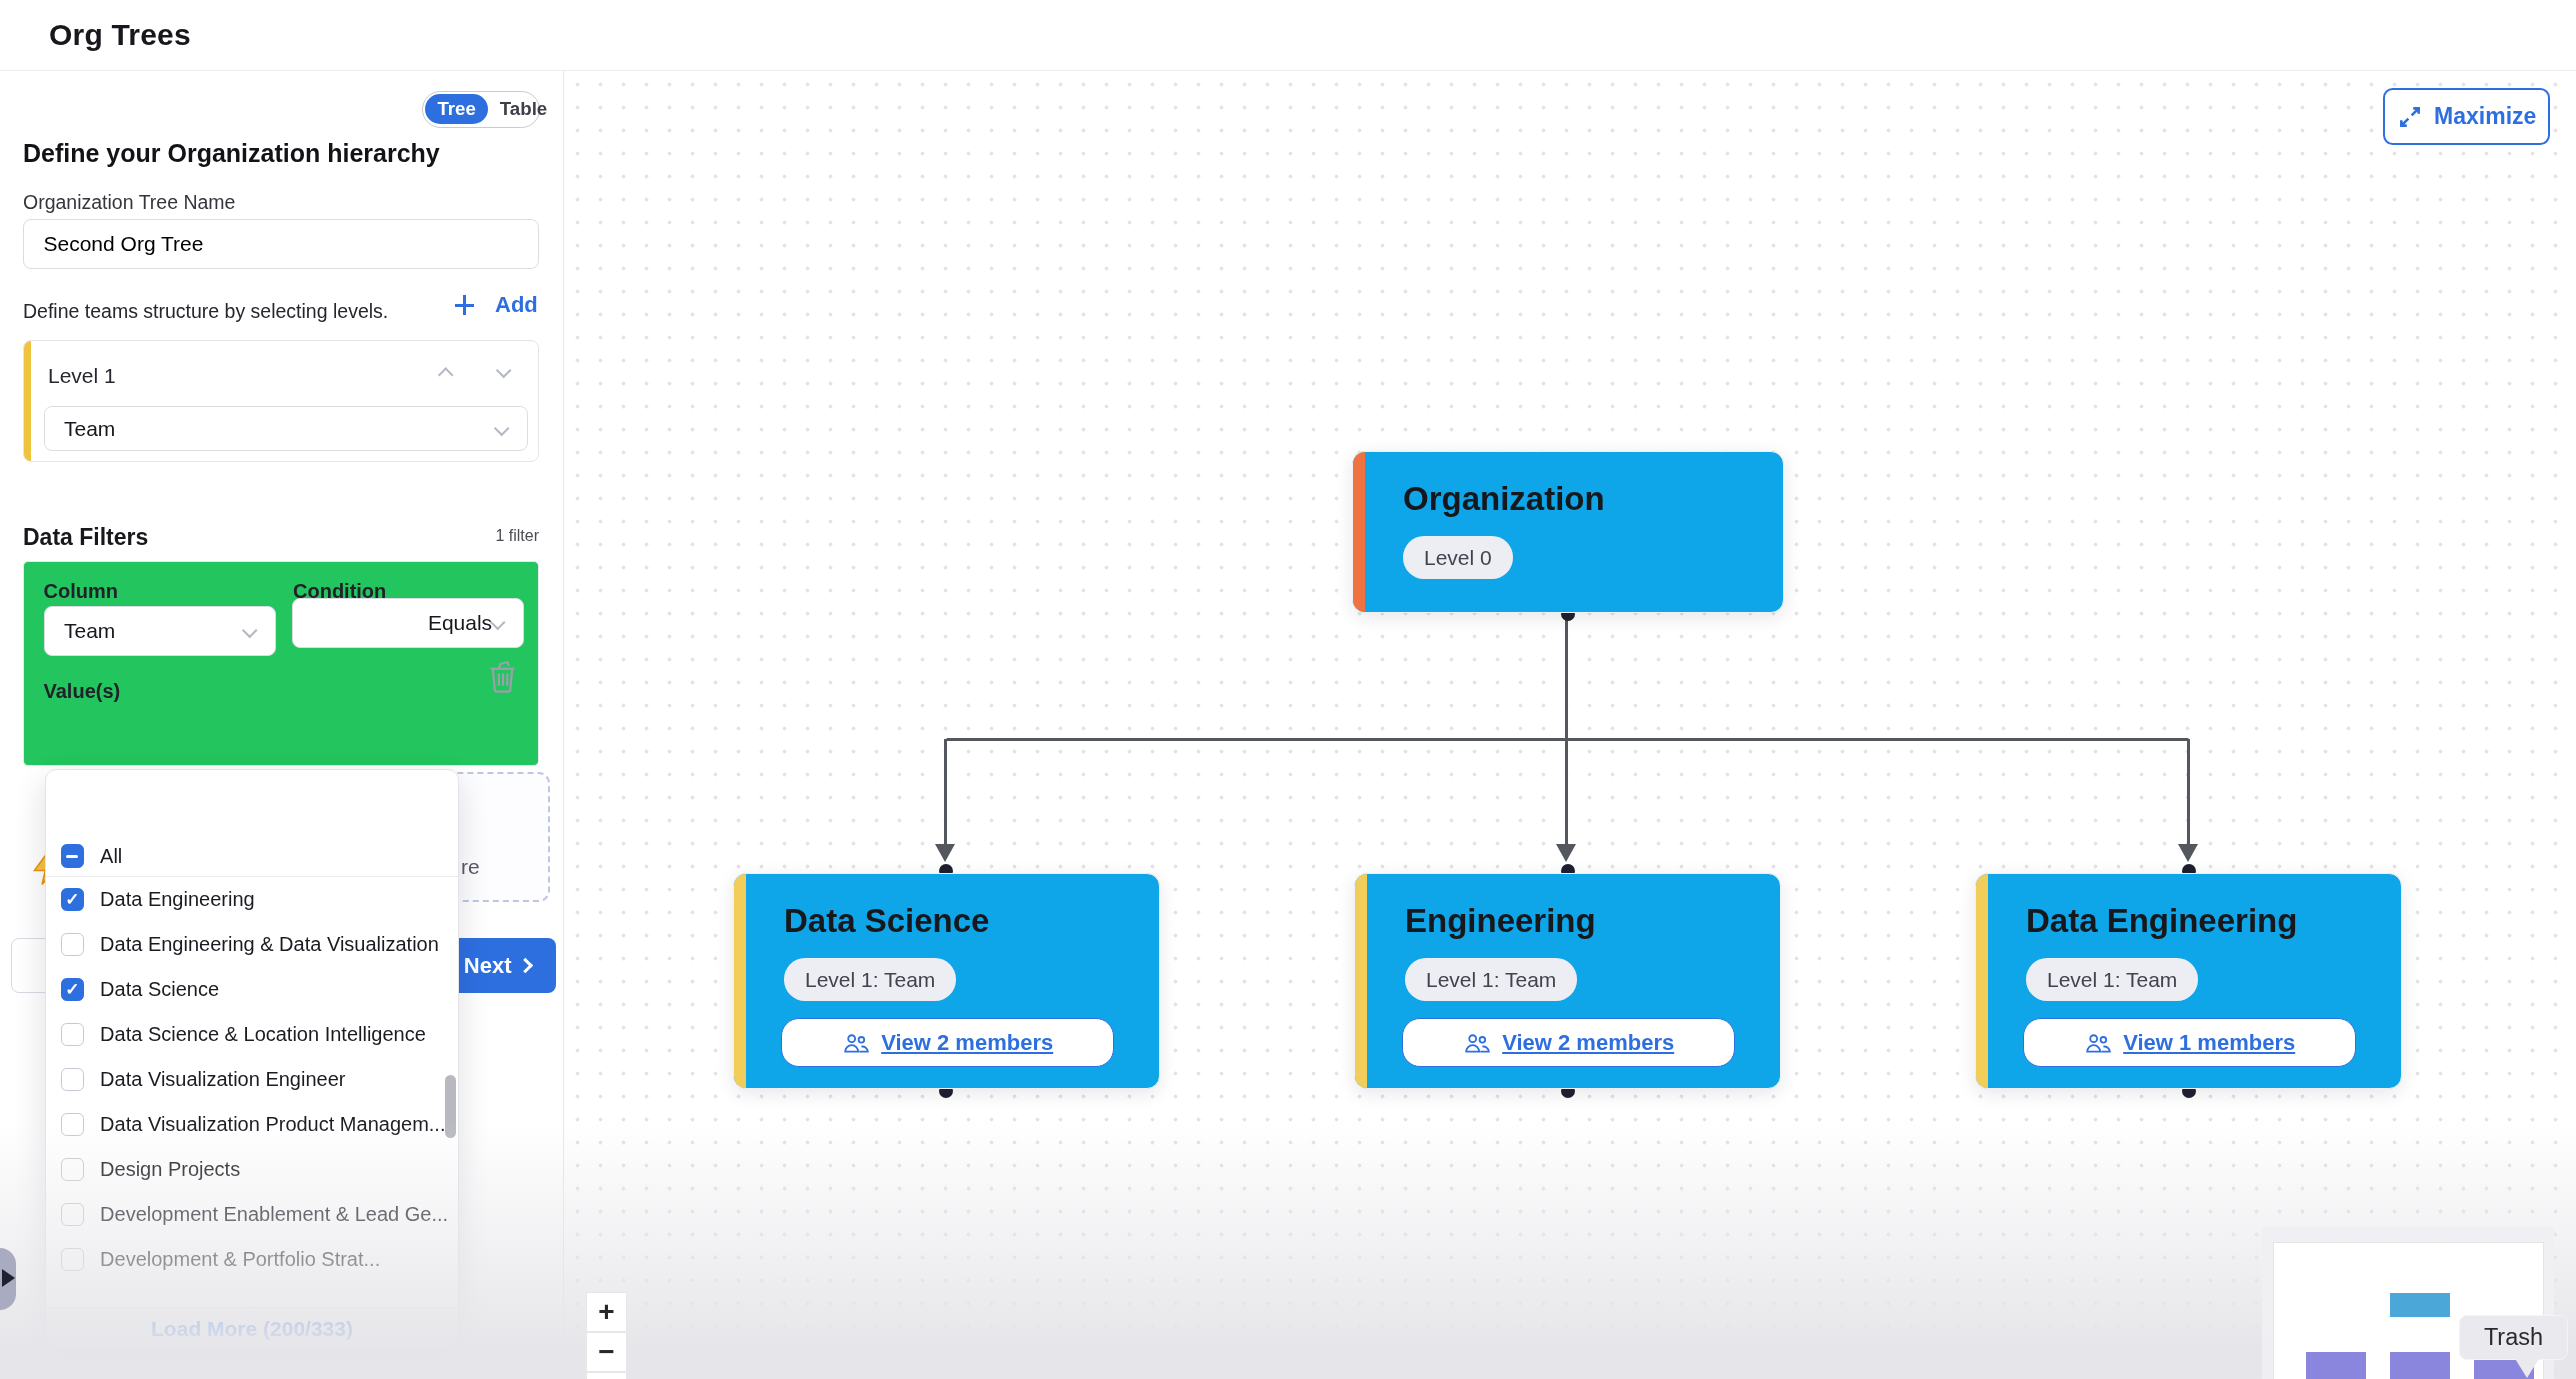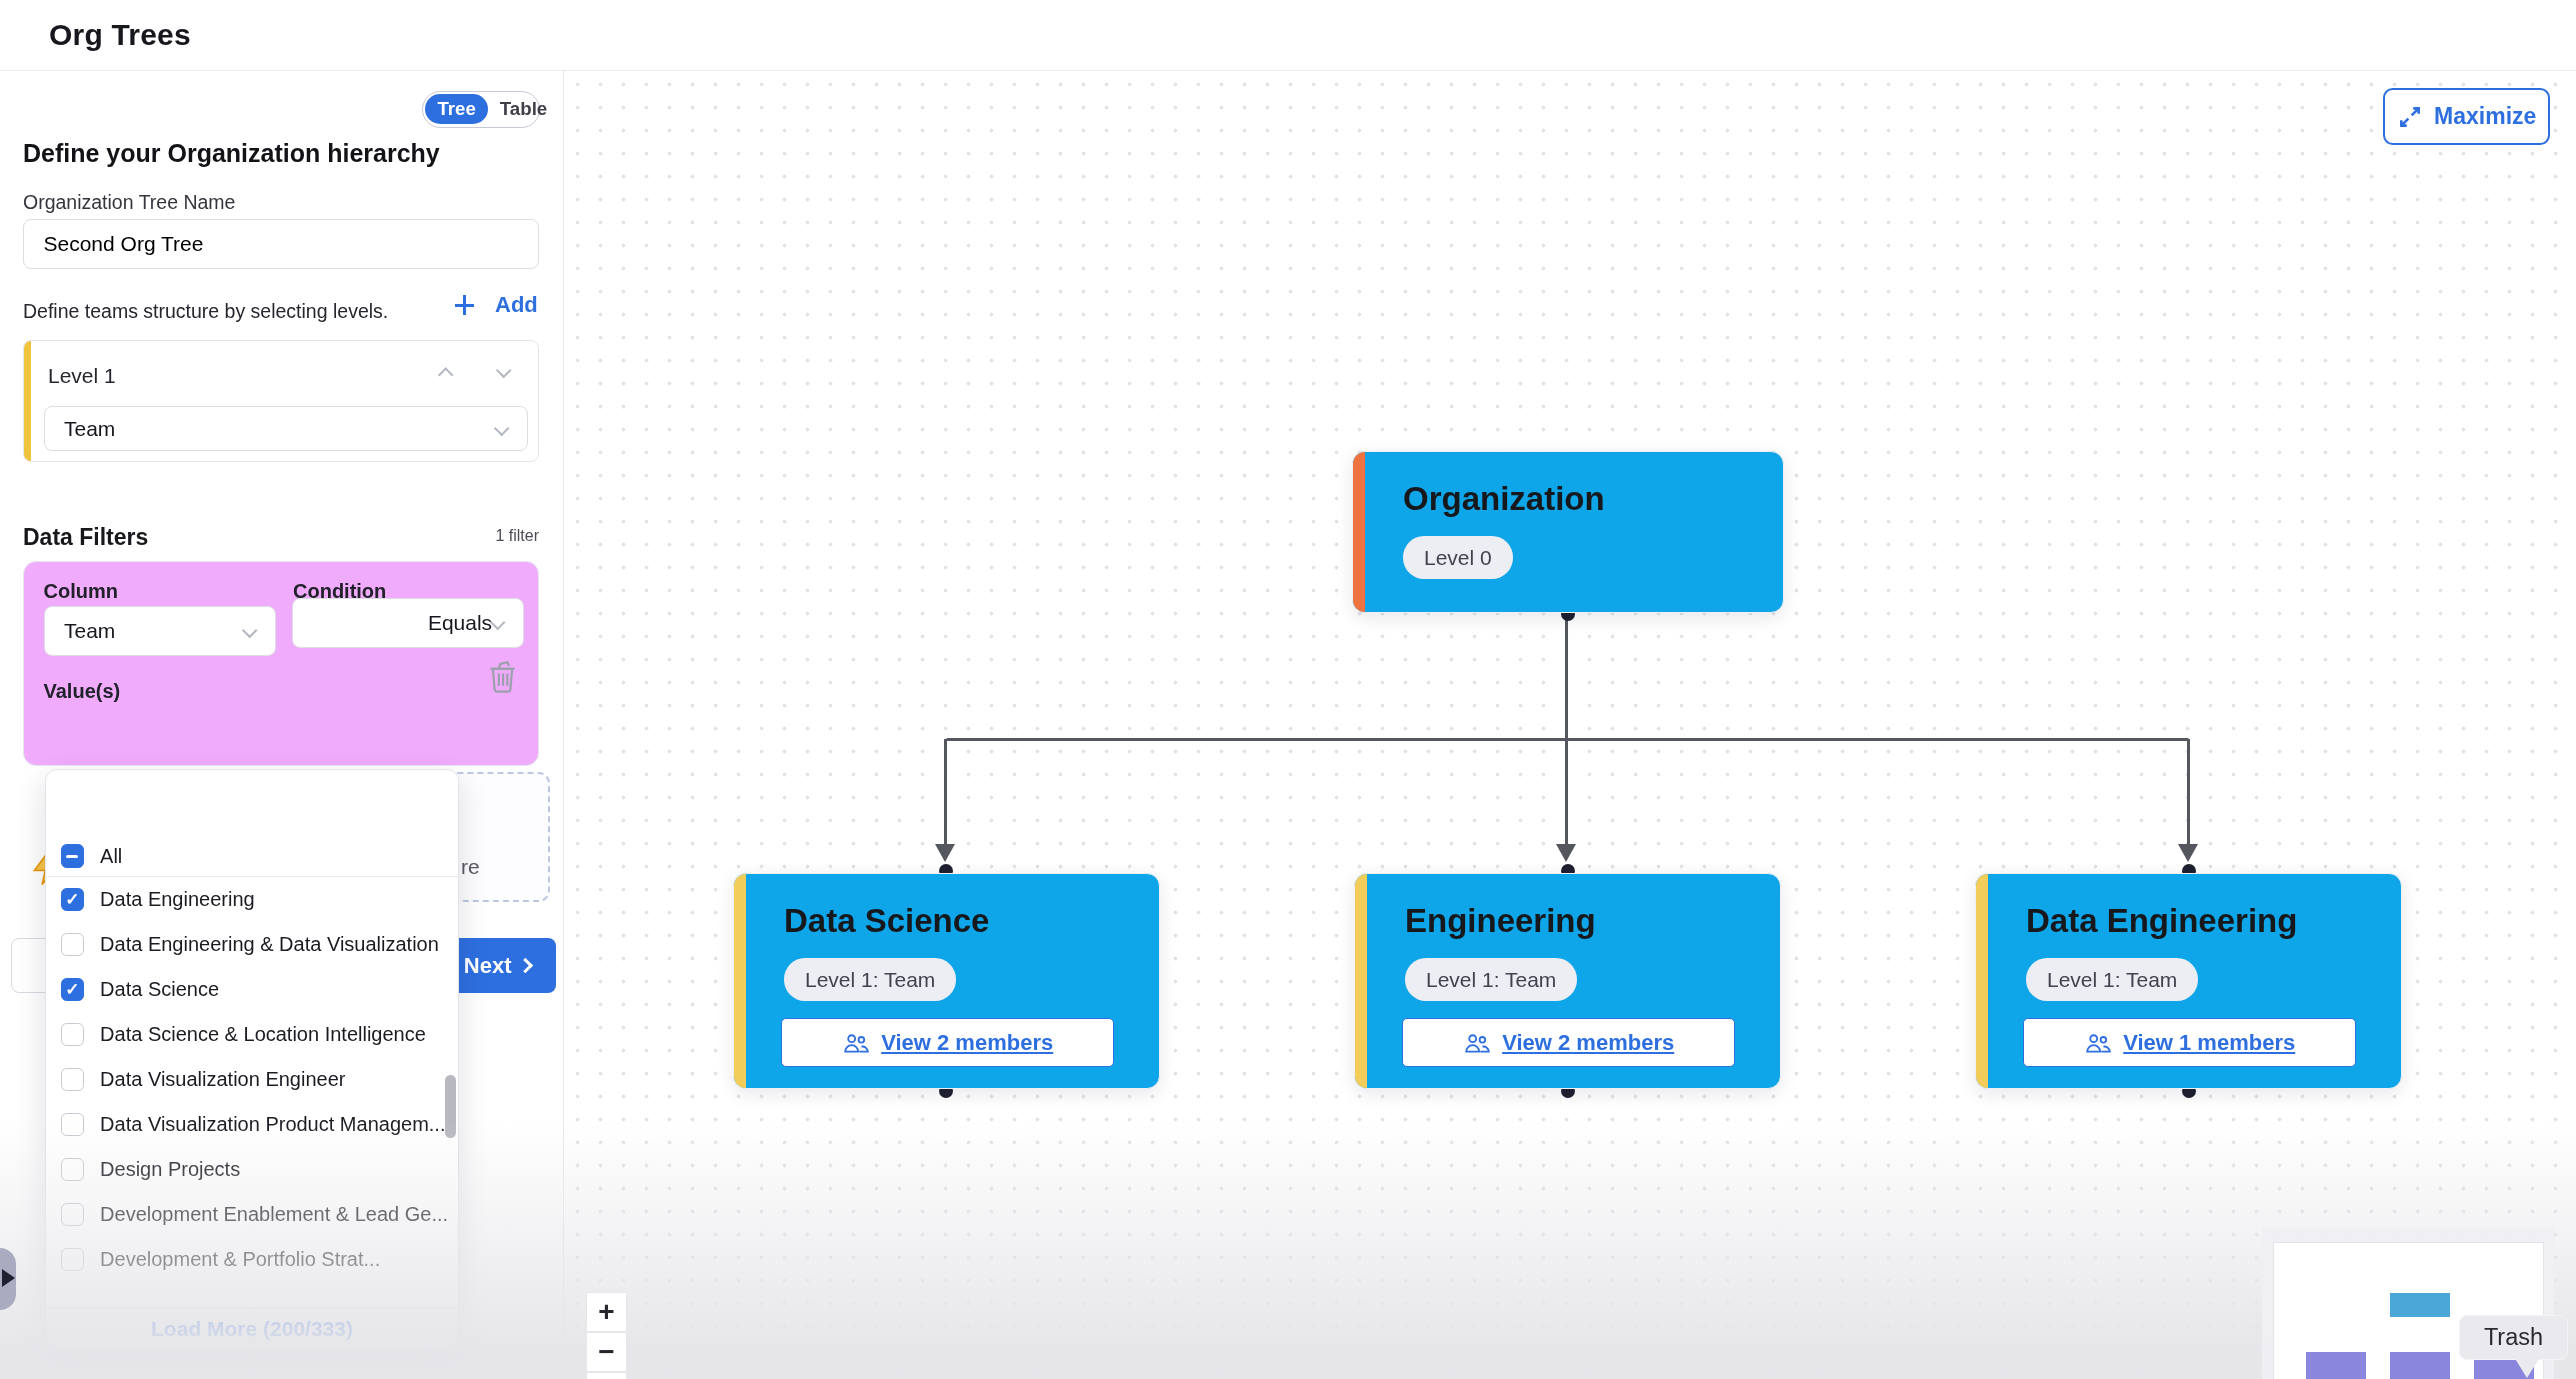--- a/index.html
+++ b/index.html
@@ -44,21 +44,21 @@
   .chev.down{transform:rotate(45deg);}
   .chev.up{transform:rotate(-135deg);}
   .level-card .chev-up{position:absolute;left:416px;top:28px;}
   .level-card .chev-dn{position:absolute;left:474px;top:24px;}
 
   .sel{border:1.6px solid #dcdce3;border-radius:8px;background:#fff;display:flex;align-items:center;font-size:21px;color:#17171e;padding:0 19.5px;justify-content:space-between;}
   .level-sel{position:absolute;left:19.5px;top:65px;width:484px;height:45px;}
 
   .filters-title{left:23px;top:453px;font-size:23px;font-weight:700;color:#17171c;}
   .filters-count{left:0;top:456px;width:539px;text-align:right;font-size:16px;color:#4c4c55;}
-  .filter-card{left:23px;top:490px;width:516px;height:205px;border:1.6px solid #e7e7ee;border-radius:13px;background:#f0abfc;}
+  .filter-card{left:23px;top:490px;width:516px;height:205px;border:1.6px solid #e7e7ee;border-radius:5px;background:#22c55e;}
   .col-label{position:absolute;left:19.5px;top:18px;font-size:20px;font-weight:700;color:#212129;}
   .cond-label{position:absolute;left:269px;top:18px;font-size:20px;font-weight:700;color:#212129;}
   .f-sel-a{position:absolute;left:19.5px;top:44px;width:232px;height:50px;}
   .f-sel-b{position:absolute;left:268px;top:36px;width:232px;height:50px;justify-content:flex-end;}
   .trash-ico{position:absolute;left:464px;top:96px;width:29px;height:36px;}
   .values-label{position:absolute;left:19.5px;top:118px;font-size:20px;font-weight:700;color:#212129;}
   .value-sel{position:absolute;left:19.5px;top:146px;width:477px;height:47px;align-items:center;}
   .chip{background:#ededf4;border-radius:6.5px;padding:6.5px 16px;font-size:19.5px;color:#26262e;}
   .chev.bold{border-color:#191921;border-width:3.2px;width:14px;height:14px;}
 
@@ -96,21 +96,21 @@
 
   .node{position:absolute;background:#0ea5e9;border-radius:13px;box-shadow:0 4.9px 18px rgba(25,25,60,.10);border:0.8px solid #f0f0f4;z-index:3;}
   .node .strip{position:absolute;left:0;top:0;width:12px;height:100%;border-radius:13px 0 0 13px;}
   .node .n-title{position:absolute;left:50px;top:28px;font-size:33px;font-weight:700;color:#17181c;}
   .node .n-badge{position:absolute;left:50px;top:84px;background:#ededf4;border-radius:21px;padding:9.7px 21px;font-size:21px;color:#41434f;}
   .node-root{left:1352px;top:451px;width:432px;height:162px;}
   .node-child{width:427px;height:216px;}
   .node-ds{left:733px;top:873px;}
   .node-eng{left:1354px;top:873px;}
   .node-de{left:1975px;top:873px;}
-  .members-btn{position:absolute;left:47px;top:144px;width:333px;height:49px;border:1.6px solid var(--accent);border-radius:5px;background:#fff;display:flex;align-items:center;justify-content:center;gap:11.4px;}
+  .members-btn{position:absolute;left:47px;top:144px;width:333px;height:49px;border:1.6px solid var(--accent);border-radius:18px;background:#fff;display:flex;align-items:center;justify-content:center;gap:11.4px;}
   .members-btn .m-label{font-size:22px;font-weight:700;color:var(--accent);text-decoration:underline;}
 
   .edge{position:absolute;background:var(--edge);z-index:2;}
   .edge-dot{position:absolute;width:14px;height:14px;border-radius:50%;background:var(--dot);z-index:3;}
   .arrow-down{position:absolute;width:0;height:0;border-left:10.6px solid transparent;border-right:10.6px solid transparent;border-top:18.7px solid var(--edge);z-index:2;}
 
   .zoom-stack{position:absolute;left:586px;top:1292px;width:41px;z-index:4;}
   .zoom-btn{width:41px;height:40px;background:#fff;border:0.8px solid #e7e7ea;display:flex;align-items:center;justify-content:center;font-size:28px;font-weight:600;color:#26262c;}
 
   .minimap{position:absolute;left:2262px;top:1227px;width:292px;height:153px;background:rgba(240,240,243,.92);z-index:4;}

